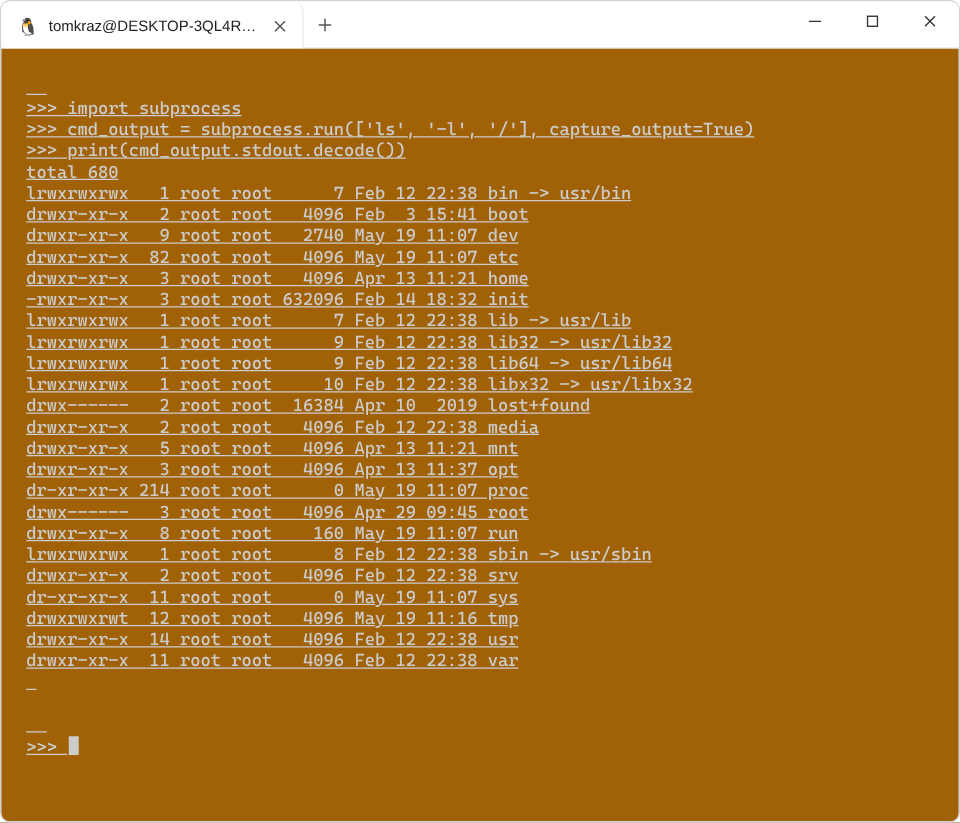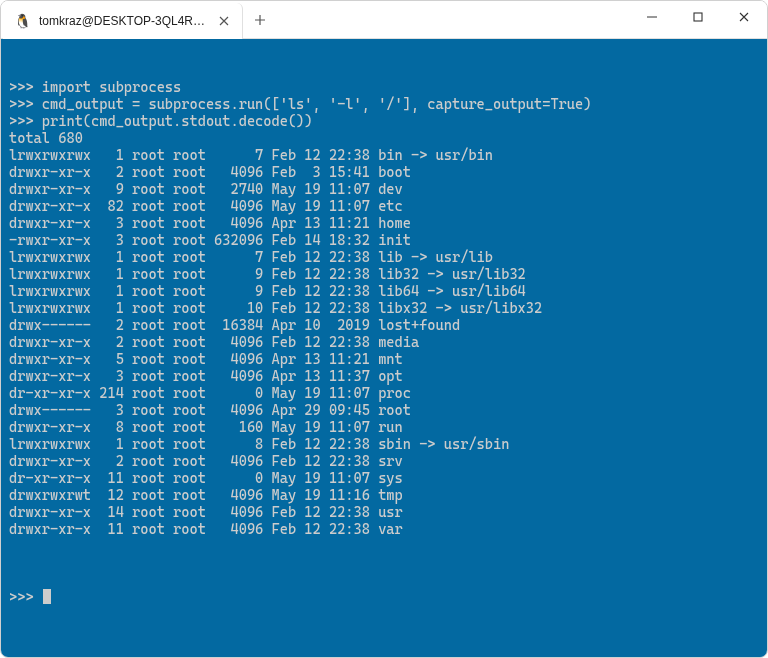--- a/index.html
+++ b/index.html
@@ -82,28 +82,29 @@
       width: 46px;
       height: 32px;
       display: flex;
       align-items: center;
       justify-content: center;
       cursor: pointer;
       color: #333;
     }
     .terminal {
       flex: 1;
-      background: #0369a1;
+      background: #a16207;
       color: #cccccc;
       font-family: "Cascadia Mono", Consolas, "Courier New", monospace;
       font-size: 14px;
       line-height: 17px;
-      padding: 6px 8px;
+      padding: 6px 20px;
       white-space: pre;
       overflow: hidden;
+      text-decoration: underline;
     }
     .cursor {
       display: inline-block;
       width: 8px;
       height: 15px;
       background: #cccccc;
       vertical-align: -2px;
       margin-left: 1px;
     }
     .prompt-row { white-space: pre; }

